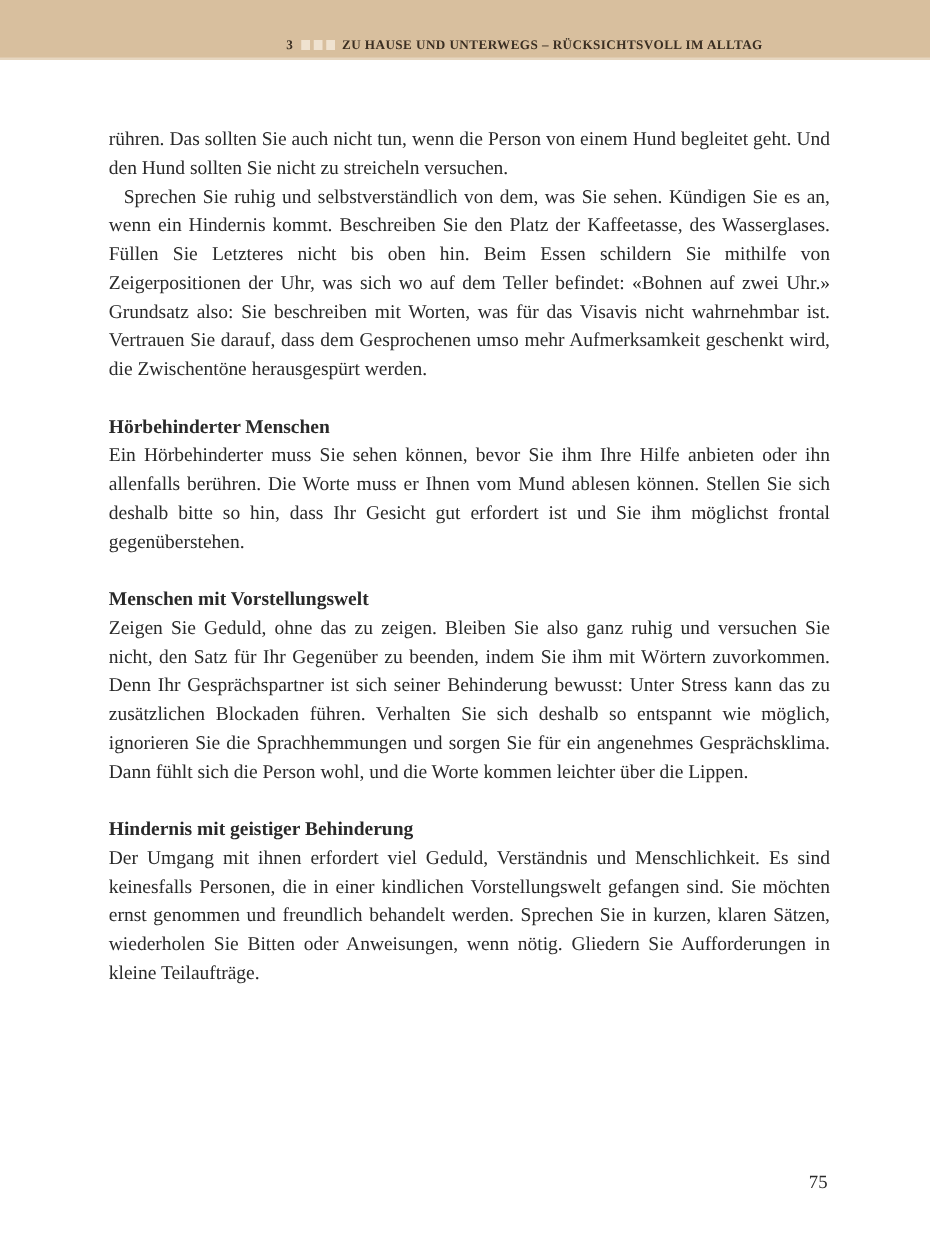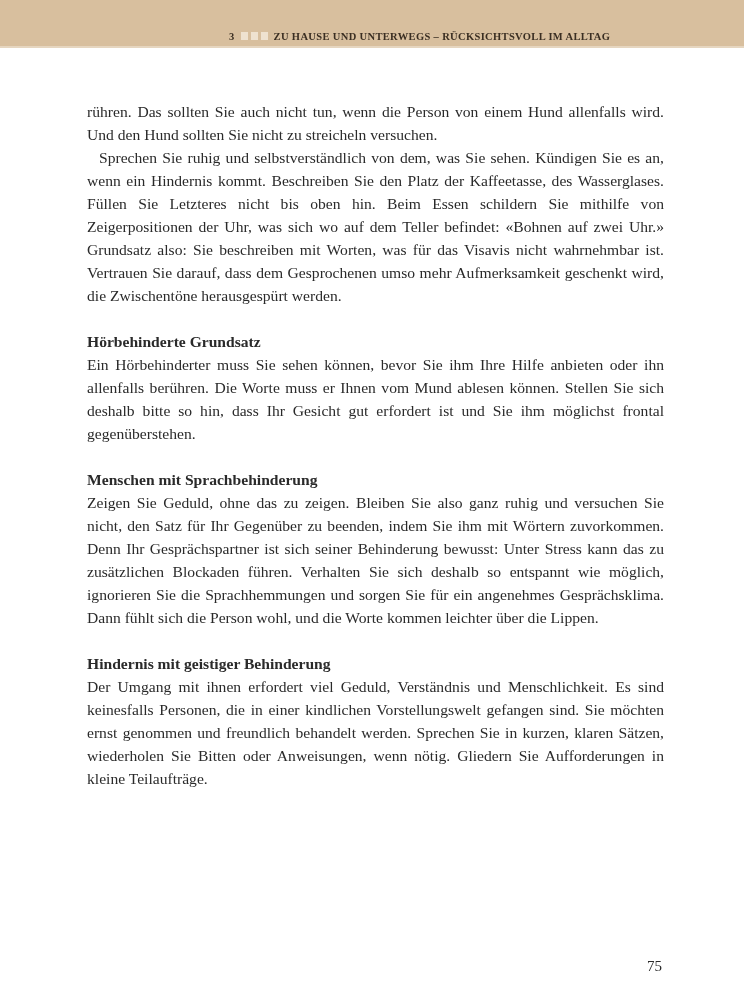--- a/index.html
+++ b/index.html
@@ -26,48 +26,48 @@
       text-align: justify; hyphens: manual;
     }
     .text-block p { margin: 0; }
     .text-block p.indent { text-indent: 12px; }
     .text-block h3 {
       margin: 0; font-size: 15.6px; line-height: 23px; font-weight: bold;
     }
     .gap { height: 23px; }
     .page-number {
       position: absolute; left: 647px; top: 938px;
-      font-size: 15px; color: #2a2a2a; margin-top: 20px;
+      font-size: 15px; color: #2a2a2a;
     }
   </style>
 </head>
 <body>
 
 <div class="header-band">
   <div class="running-head">
     <span class="num">3</span>
     <span class="squares">
       <span class="sq"></span>
         <span class="sq"></span>
         <span class="sq"></span>
     </span>
     <span>ZU HAUSE UND UNTERWEGS – RÜCKSICHTSVOLL IM ALLTAG</span>
   </div>
 </div>
 
 <div class="text-block">
-  <p>rühren. Das sollten Sie auch nicht tun, wenn die Person von einem Hund allenfalls wird. Und den Hund sollten Sie nicht zu streicheln versuchen.</p>
+  <p>rühren. Das sollten Sie auch nicht tun, wenn die Person von einem Hund begleitet geht. Und den Hund sollten Sie nicht zu streicheln versuchen.</p>
   <p class="indent">Sprechen Sie ruhig und selbstverständlich von dem, was Sie sehen. Kündigen Sie es an, wenn ein Hindernis kommt. Beschreiben Sie den Platz der Kaffeetasse, des Wasserglases. Füllen Sie Letzteres nicht bis oben hin. Beim Essen schildern Sie mithilfe von Zeigerpositionen der Uhr, was sich wo auf dem Teller befindet: «Bohnen auf zwei Uhr.» Grundsatz also: Sie beschreiben mit Worten, was für das Visavis nicht wahrnehmbar ist. Vertrauen Sie darauf, dass dem Gesprochenen umso mehr Aufmerksamkeit geschenkt wird, die Zwischentöne herausgespürt werden.</p>
 
   <div class="gap"></div>
-  <h3>Hörbehinderte Grundsatz</h3>
+  <h3>Hörbehinderter Menschen</h3>
   <p>Ein Hörbehinderter muss Sie sehen können, bevor Sie ihm Ihre Hilfe anbieten oder ihn allenfalls berühren. Die Worte muss er Ihnen vom Mund ablesen können. Stellen Sie sich deshalb bitte so hin, dass Ihr Gesicht gut erfordert ist und Sie ihm möglichst frontal gegenüberstehen.</p>
 
   <div class="gap"></div>
-  <h3>Menschen mit Sprachbehinderung</h3>
+  <h3>Menschen mit Vorstellungswelt</h3>
   <p>Zeigen Sie Geduld, ohne das zu zeigen. Bleiben Sie also ganz ruhig und versuchen Sie nicht, den Satz für Ihr Gegenüber zu beenden, indem Sie ihm mit Wörtern zuvorkommen. Denn Ihr Gesprächspartner ist sich seiner Behinderung bewusst: Unter Stress kann das zu zusätzlichen Blockaden führen. Verhalten Sie sich deshalb so entspannt wie möglich, ignorieren Sie die Sprachhemmungen und sorgen Sie für ein angenehmes Gesprächsklima. Dann fühlt sich die Person wohl, und die Worte kommen leichter über die Lippen.</p>
 
   <div class="gap"></div>
   <h3>Hindernis mit geistiger Behinderung</h3>
   <p>Der Umgang mit ihnen erfordert viel Geduld, Verständnis und Menschlichkeit. Es sind keinesfalls Personen, die in einer kindlichen Vorstellungswelt gefangen sind. Sie möchten ernst genommen und freundlich behandelt werden. Sprechen Sie in kurzen, klaren Sätzen, wiederholen Sie Bitten oder Anweisungen, wenn nötig. Gliedern Sie Aufforderungen in kleine Teilaufträge.</p>
 </div>
 
 <div class="page-number">75</div>
 
 </body></html>

